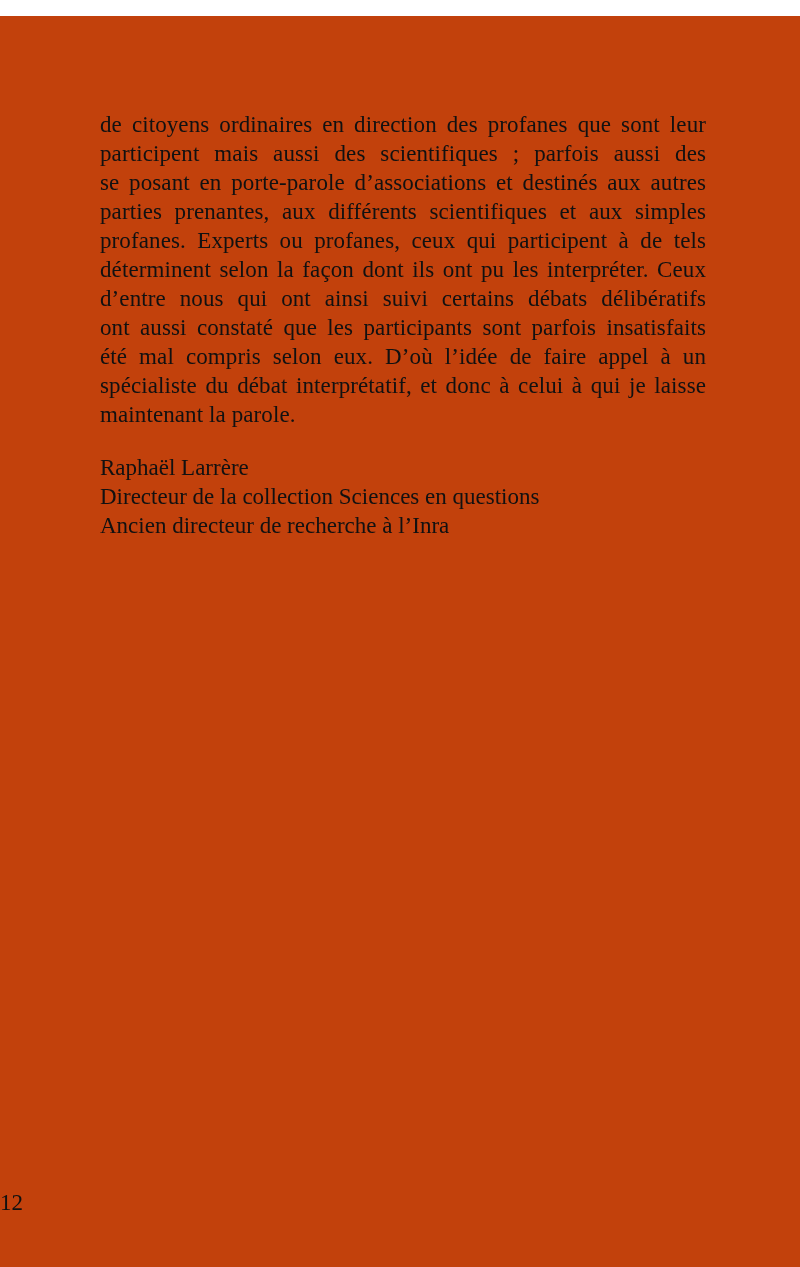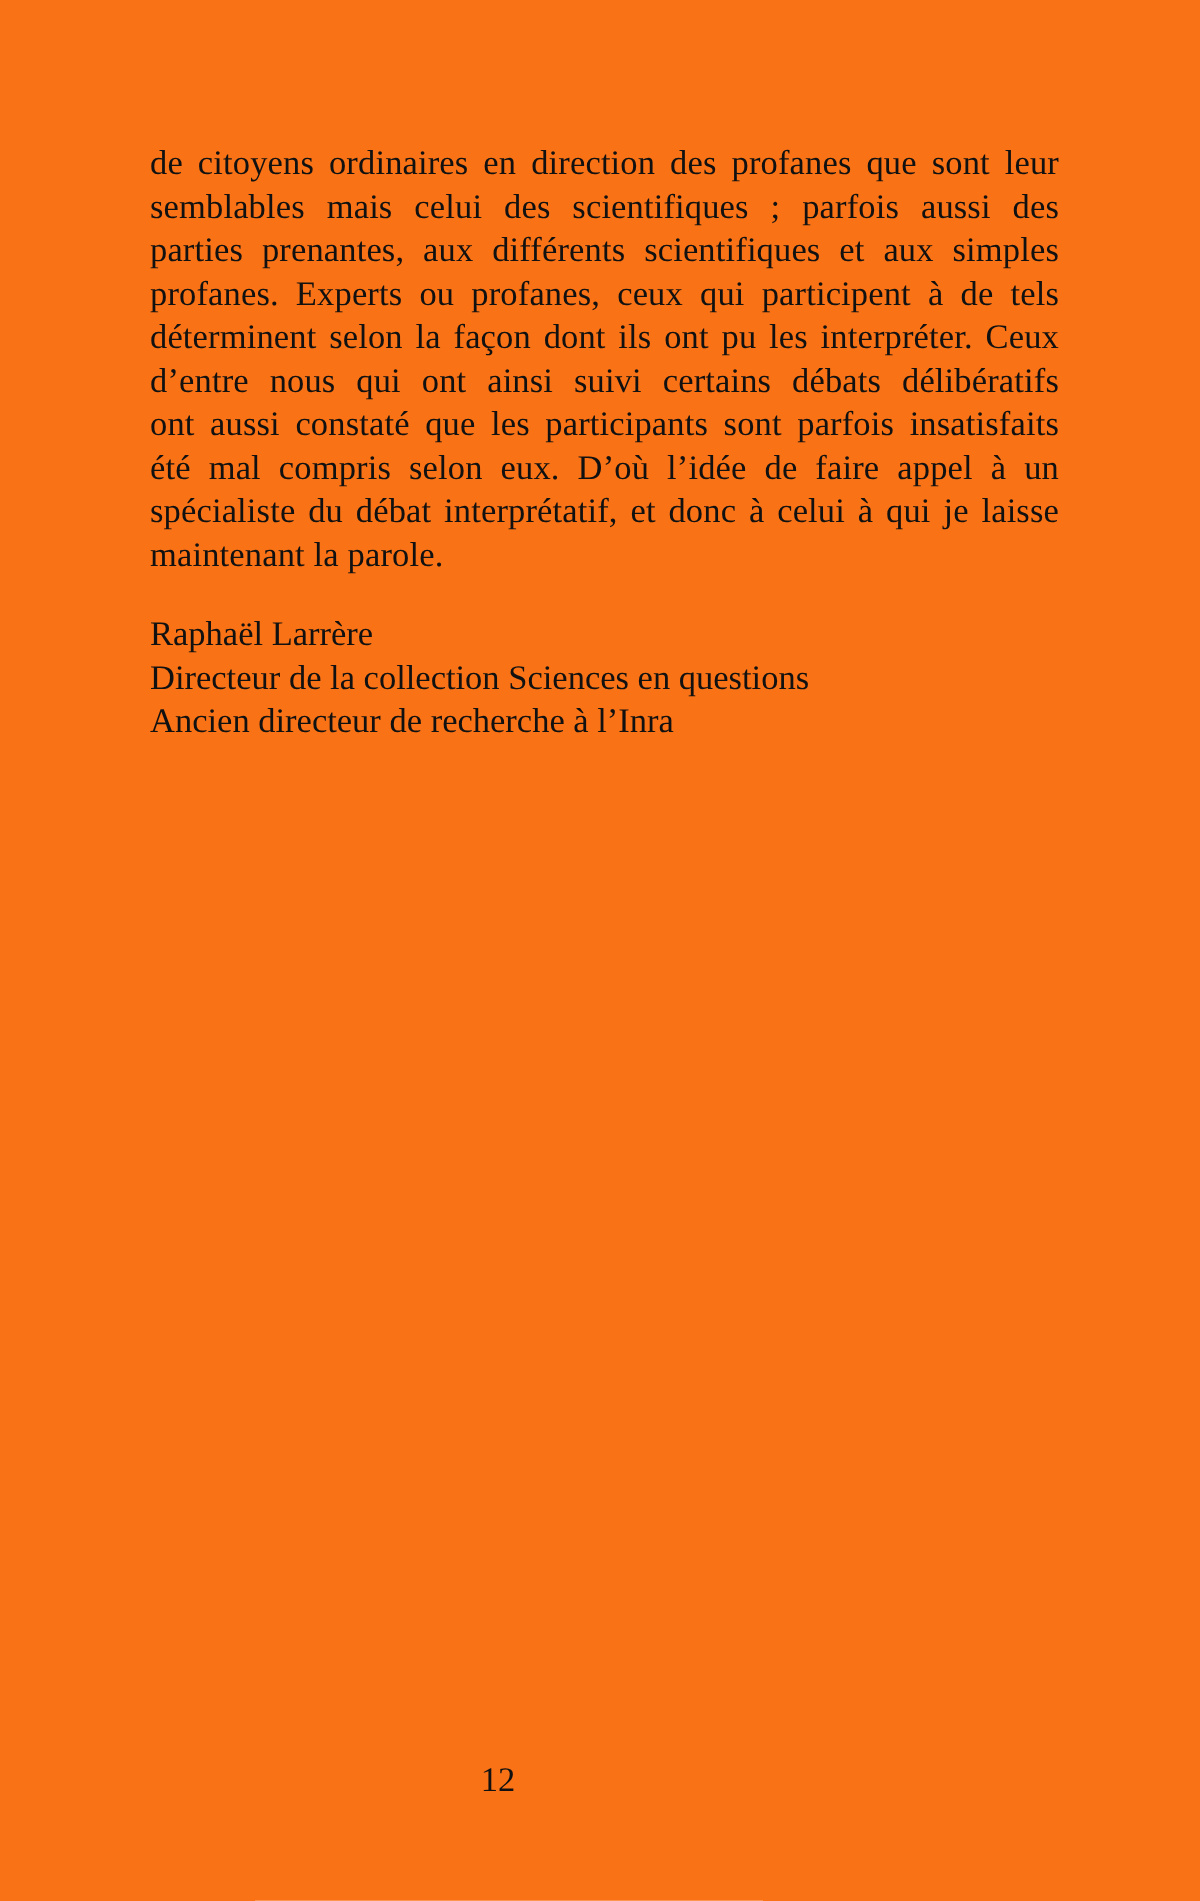--- a/index.html
+++ b/index.html
@@ -11,21 +11,22 @@
     height: 1267px;
     background: #ffffff;
     position: relative;
     overflow: hidden;
     font-family: "Liberation Serif", "DejaVu Serif", serif;
     color: #111111;
   }
   .page {
     position: absolute;
     inset: 0;
-    background: #f97316;
+    background: #c2410c;
+    margin-top: 16px;
   }
   .text-block {
     position: absolute;
     left: 100px;
     width: 606px;
     top: 94px;
   }
   .para-line {
     font-size: 23px;
     line-height: 29px;
@@ -60,35 +61,35 @@
     font-size: 23px;
     line-height: 29px;
     height: 29px;
     white-space: nowrap;
   }
   .page-number {
     position: absolute;
     top: 1172px;
     left: 0;
     width: 664px;
-    text-align: center;
     font-size: 23px;
     line-height: 29px;
   }
 </style>
 </head>
 <body>
 
 <div class="page">
 
   <div class="text-block">
 
     <div class="paragraph">
       <div class="para-line justified">de citoyens ordinaires en direction des profanes que sont leur</div>
-      <div class="para-line justified">semblables mais celui des scientifiques ; parfois aussi des</div>
+      <div class="para-line justified">participent mais aussi des scientifiques ; parfois aussi des</div>
+      <div class="para-line justified">se posant en porte-parole d’associations et destinés aux autres</div>
       <div class="para-line justified">parties prenantes, aux différents scientifiques et aux simples</div>
       <div class="para-line justified">profanes. Experts ou profanes, ceux qui participent à de tels</div>
       <div class="para-line justified">déterminent selon la façon dont ils ont pu les interpréter. Ceux</div>
       <div class="para-line justified">d’entre nous qui ont ainsi suivi certains débats délibératifs</div>
       <div class="para-line justified">ont aussi constaté que les participants sont parfois insatisfaits</div>
       <div class="para-line justified">été mal compris selon eux. D’où l’idée de faire appel à un</div>
       <div class="para-line justified">spécialiste du débat interprétatif, et donc à celui à qui je laisse</div>
       <div class="para-line last-line">maintenant la parole.</div>
     </div>
 

